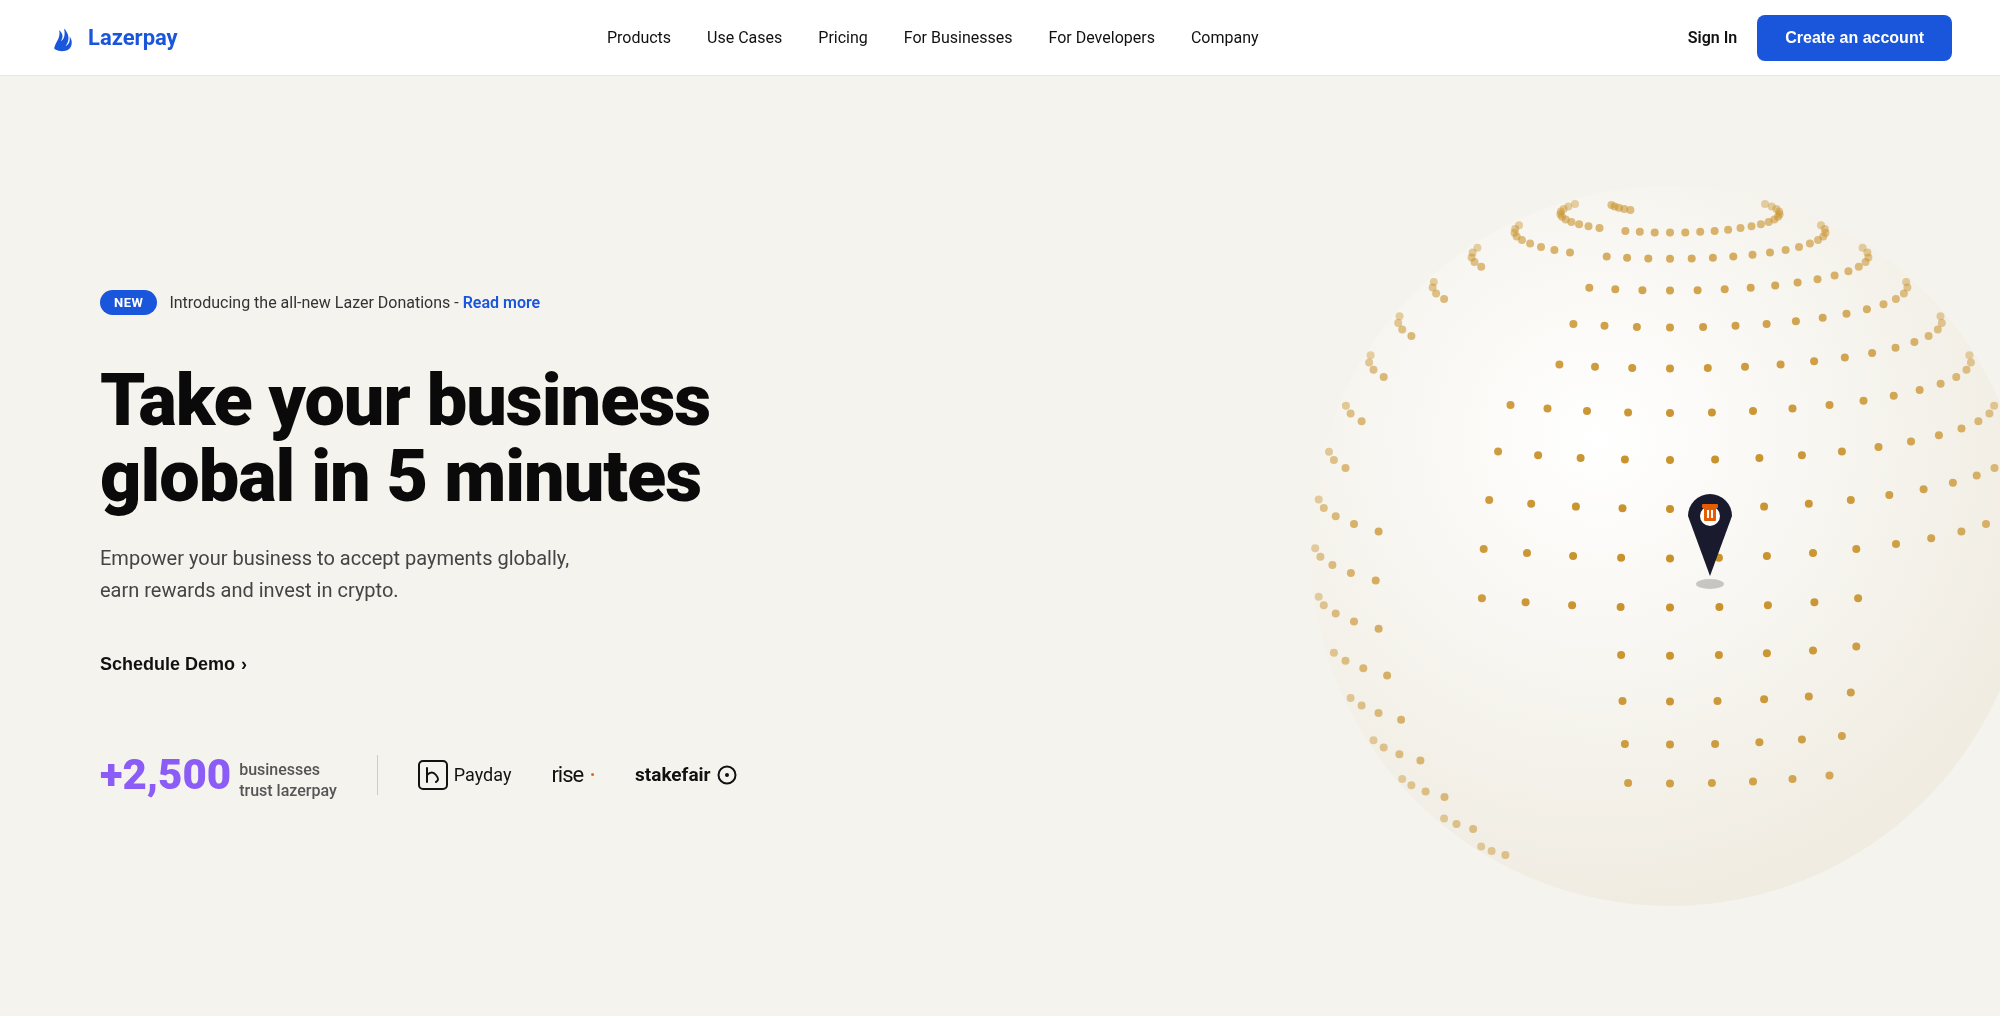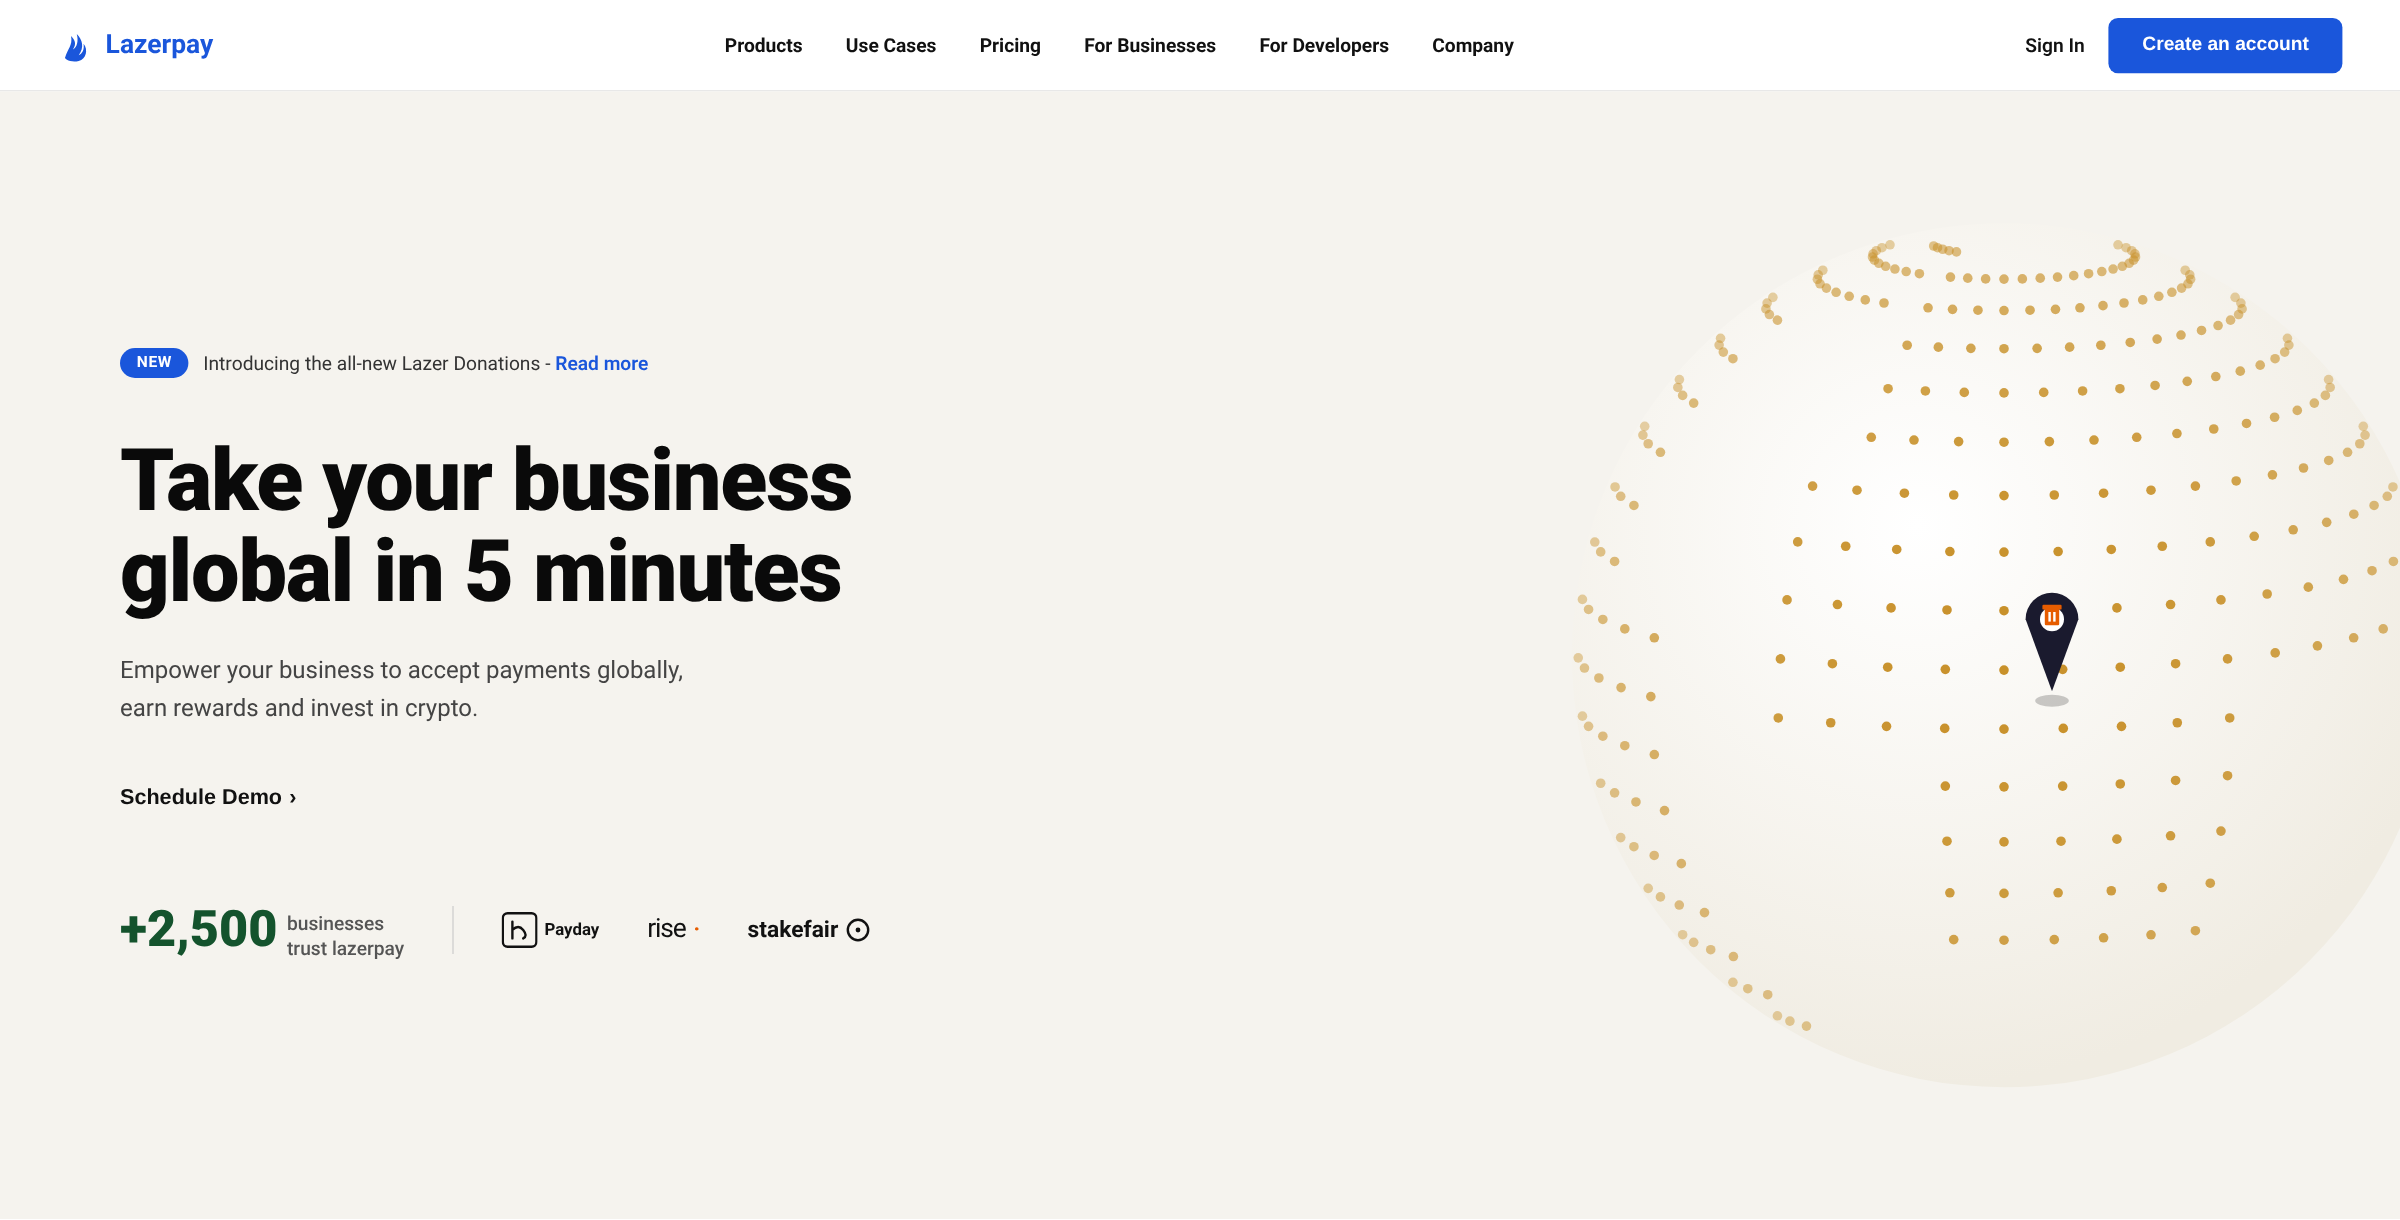--- a/index.html
+++ b/index.html
@@ -9,21 +9,21 @@
     nav {
       display: flex; align-items: center; justify-content: space-between;
       padding: 0 48px; height: 76px; border-bottom: 1px solid #e8e8e8;
       background: #fff; position: relative; z-index: 10;
     }
     .nav-logo { display: flex; align-items: center; gap: 8px; cursor: pointer; }
     .nav-logo-icon { width: 32px; height: 32px; }
     .nav-logo-text { font-size: 22px; font-weight: 700; color: #1a56db; }
     .nav-links { display: flex; align-items: center; gap: 36px; }
     .nav-links a {
-      text-decoration: none; color: #111; font-size: 16px; font-weight: 700; cursor: pointer;
+      text-decoration: none; color: #111; font-size: 16px; font-weight: 400; cursor: pointer;
     }
     .nav-actions { display: flex; align-items: center; gap: 20px; }
     .nav-signin { font-size: 16px; font-weight: 600; color: #111; cursor: pointer; text-decoration: none; }
     .nav-cta {
       background: #1a56db; color: #fff; border: none; border-radius: 8px;
       padding: 14px 28px; font-size: 16px; font-weight: 700; cursor: pointer;
     }
 
     
     .hero {
@@ -65,25 +65,25 @@
       padding: 18px 36px; font-size: 18px; font-weight: 700; cursor: pointer;
     }
     .btn-secondary {
       background: transparent; border: none;
       font-size: 18px; font-weight: 600; color: #111; cursor: pointer;
       display: flex; align-items: center; gap: 6px;
     }
 
     
     .trust-bar { display: flex; align-items: center; gap: 40px; }
-    .trust-count { font-size: 42px; font-weight: 900; color: #14532d; text-align: center; }
+    .trust-count { font-size: 42px; font-weight: 900; color: #8b5cf6; text-align: center; }
     .trust-label { font-size: 16px; color: #555; line-height: 1.3; font-weight: 500; margin-top: 13px; }
     .trust-divider { width: 1px; height: 40px; background: #ccc; }
     .trust-logo {
-      font-size: 14px; font-weight: 700; color: #111;
+      font-size: 18px; font-weight: 400; color: #111;
       display: flex; align-items: center; gap: 6px;
     }
 
     
     .hero-right {
       position: absolute; right: -60px; top: 50%; transform: translateY(-50%);
       width: 780px; height: 780px;
     }
     .globe-container {
       width: 780px; height: 780px;

